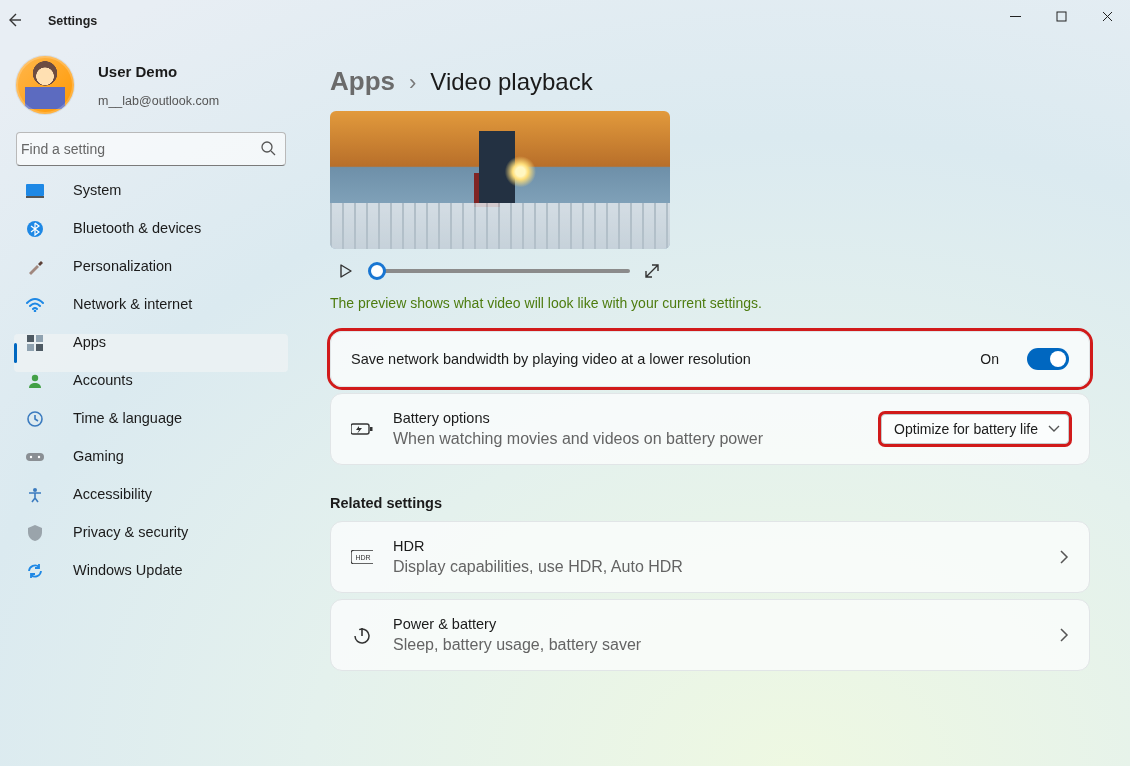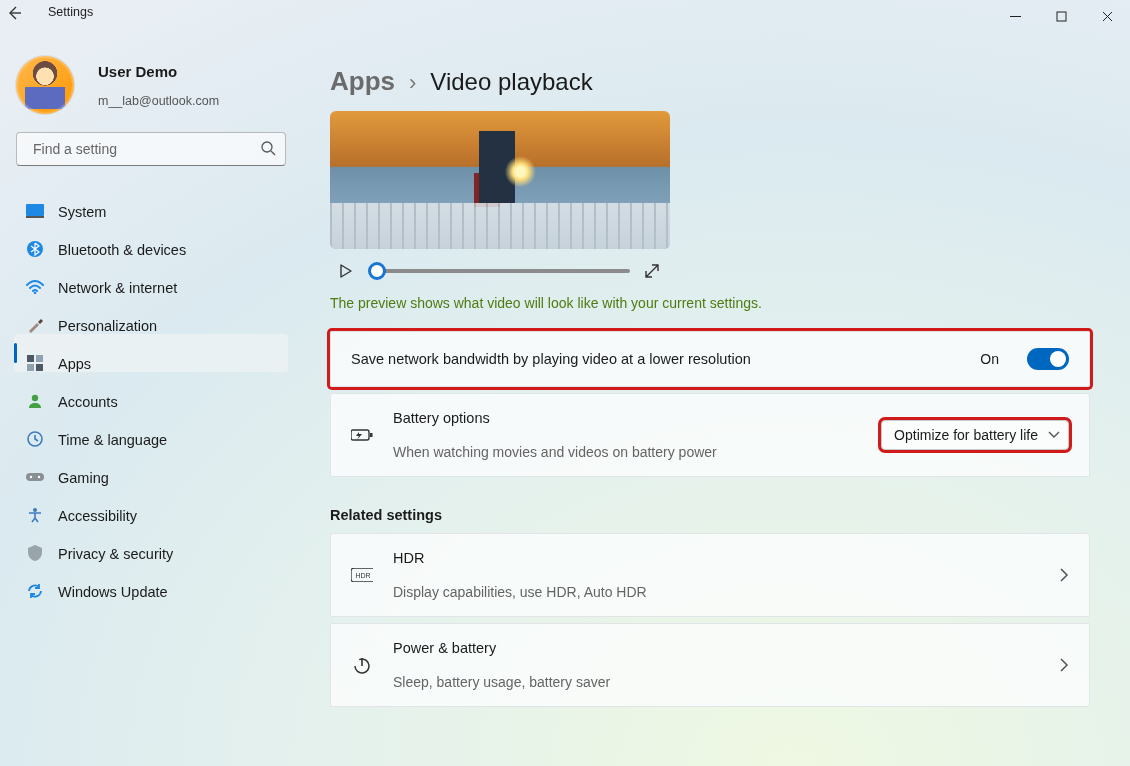--- a/index.html
+++ b/index.html
@@ -5,21 +5,21 @@
   * { box-sizing: border-box; }
   html, body { margin:0; padding:0; }
   body {
     width:1130px; height:766px;
     font-family: "Segoe UI", -apple-system, Arial, sans-serif;
     font-size:14px; color:#1b1b1b;
     background: radial-gradient(ellipse 1200px 900px at 70% 100%, #eef8e2 0%, #e4f1ed 40%, #dbeaf0 70%, #e8eef4 100%);
     overflow:hidden; position:relative;
   }
   
-  .titlebar { height:40px; display:flex; align-items:flex-start; padding:5px 6px; }
+  .titlebar { height:40px; display:flex; align-items:flex-end; padding:12px 6px;font-weight:bold; }
   .titlebar .back { width:34px; text-align:center; color:#333; font-size:14px;}
   .titlebar .title { font-size:12.5px; color:#222; margin-left:8px;}
   .wincontrols { position:absolute; top:0; right:0; display:flex; }
   .wincontrols div { width:46px; height:32px; display:flex; align-items:center; justify-content:center; color:#222;}
   .wincontrols svg { stroke:#222; stroke-width:1; fill:none; }
 
   
   .shell { display:flex; height:calc(100% - 40px); }
   .sidebar { width:300px; padding:8px 12px 0 14px; }
   .main { flex:1; padding:26px 40px 0 30px; overflow:hidden;}
@@ -33,30 +33,30 @@
                 linear-gradient(#5c6bc0,#5c6bc0) 50% 85%/40px 22px no-repeat,
                 linear-gradient(135deg,#ffb74d,#ff9800);
     box-shadow: inset 0 0 0 2px #fff3, 0 0 0 1px #00000012;
   }
   .username{font-weight:600;font-size:15px;}
   .useremail{font-size:12.5px;color:#555;margin-top:14px;}
 
   
   .search-wrap{ position:relative; margin:0 2px 16px 2px;}
   .search{
-    width:100%; height:34px; padding:0 36px 0 16px;
+    width:100%; height:34px; padding:0 36px 0 4px;
     border:1px solid #b9b9b9; border-bottom-color:#7a7a7a;
     border-radius:4px; background:#fdfefeaa; font-size:14px; color:#333;
   }
   .search::placeholder{color:#666;}
   .mag{position:absolute; right:10px; top:8px; color:#555;}
 
   
   .nav-item{
-    display:flex; align-items:flex-end; gap:14px;
+    display:flex; align-items:flex-start; gap:29px;
     height:38px; padding:0 10px 0 12px; border-radius:4px;
     font-size:14.5px; cursor:default;
   }
   .nav-item.selected{
     background:#eef2f4cc; position:relative;
   }
   .nav-item.selected::before{
     content:""; position:absolute; left:0; top:9px; bottom:9px; width:3px;
     background:#0067c0; border-radius:2px;
   }
@@ -92,29 +92,29 @@
   .play-btn{width:18px;}
   .scrub{flex:1;height:4px;background:#8b8b8b;border-radius:2px;position:relative;}
   .scrub-thumb{position:absolute;left:0;top:50%;transform:translate(-2px,-50%);
     width:18px;height:18px;border-radius:50%;background:#fff;border:3px solid #1976d2;}
   .expand-btn{width:18px;}
 
   .preview-caption{font-size:14px;color:#4d7c0f;max-width:540px;margin:2px 0 20px;}
 
   
   .card{
-    background:#fbfdfdcc; border:1px solid #e1e5e7; border-radius:2px;
+    background:#fbfdfdcc; border:1px solid #e1e5e7; border-radius:12px;
     padding:16px 20px; margin-bottom:6px;
     display:flex; align-items:center; gap:20px;
   }
   .card.highlight{ box-shadow:0 0 0 3px #d11a1a; }
   .card .icon-slot{width:22px;display:flex;justify-content:center;color:#333;}
   .card .texts{flex:1;}
   .card .title{font-size:14.5px;}
-  .card .sub{font-size:14px;color:#646464;margin-top:18px;}
+  .card .sub{font-size:16px;color:#646464;margin-top:4px;}
 
   .toggle-row{display:flex;align-items:center;gap:28px;}
   .toggle-state{font-size:14px;}
   .toggle{
     width:42px;height:22px;border-radius:11px;background:#0067c0;position:relative;
   }
   .toggle::after{content:"";position:absolute;right:3px;top:3px;width:16px;height:16px;border-radius:50%;background:#fff;}
 
   .dropdown{
     border:1px solid #c6cacc;border-radius:4px;background:#fbfdfd;
@@ -195,35 +195,35 @@
         <span class="nav-icon">
             <svg width="16" height="16">
               <circle cx="8" cy="8" r="8" fill="#1e88e5"></circle>
               <path d="M8 2v12l4-3-8-6m0 6 8-6-4-3" fill="none" stroke="#fff" stroke-width="1.2"></path>
             </svg>
           </span>
         <span>Bluetooth &amp; devices</span>
       </div>
       <div class="nav-item">
         <span class="nav-icon">
+            <svg width="18" height="18">
+              <path d="M3 15l8-8 2 2-8 8z" fill="#a1887f"></path>
+              <path d="M12 6l3-3 2 2-3 3z" fill="#5d4037"></path>
+            </svg>
+          </span>
+        <span>Personalization</span>
+      </div>
+      <div class="nav-item">
+        <span class="nav-icon">
             <svg width="18" height="14">
               <path d="M1 5 Q9 -3 17 5 M4 8 Q9 3 14 8 M7 11 Q9 9 11 11" fill="none" stroke="#1e88e5" stroke-width="2" stroke-linecap="round"></path>
               <circle cx="9" cy="13" r="1.3" fill="#1e88e5"></circle>
             </svg>
           </span>
         <span>Network &amp; internet</span>
-      </div>
-      <div class="nav-item">
-        <span class="nav-icon">
-            <svg width="18" height="18">
-              <path d="M3 15l8-8 2 2-8 8z" fill="#a1887f"></path>
-              <path d="M12 6l3-3 2 2-3 3z" fill="#5d4037"></path>
-            </svg>
-          </span>
-        <span>Personalization</span>
       </div>
       <div class="nav-item selected">
         <span class="nav-icon">
             <svg width="16" height="16">
               <rect x="0" y="0" width="7" height="7" fill="#4e5a63"></rect>
               <rect x="9" y="0" width="7" height="7" fill="#8fa2b0"></rect>
               <rect x="0" y="9" width="7" height="7" fill="#8fa2b0"></rect>
               <rect x="9" y="9" width="7" height="7" fill="#4e5a63"></rect>
             </svg>
           </span>

